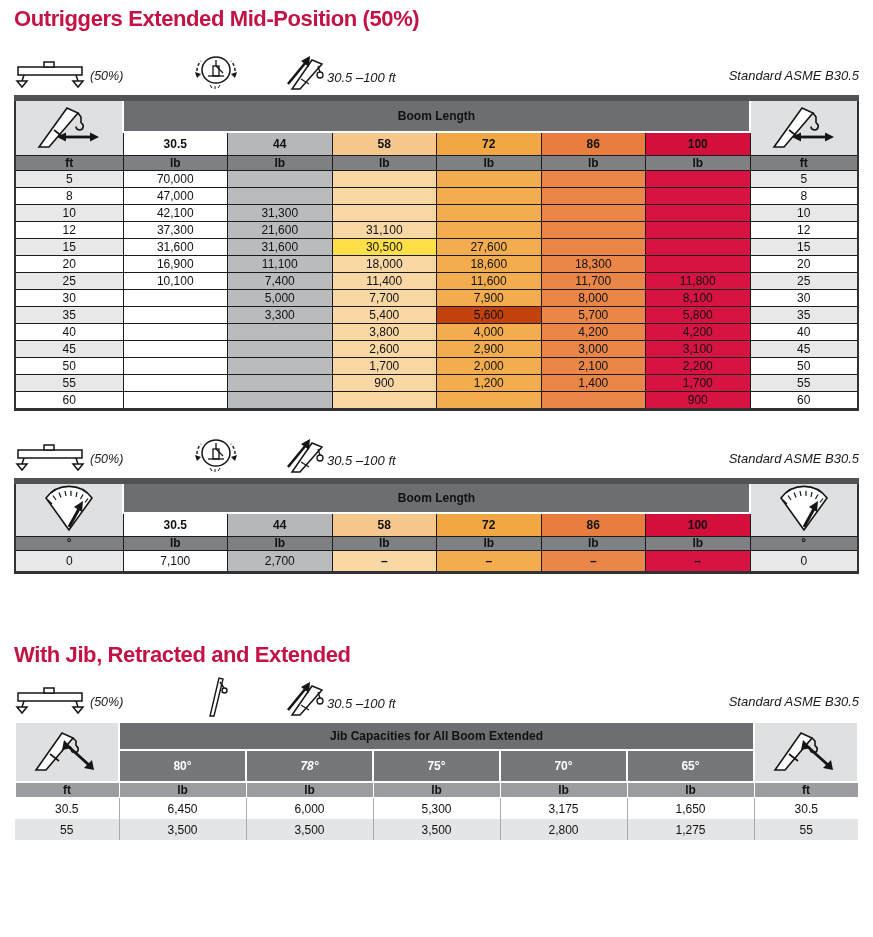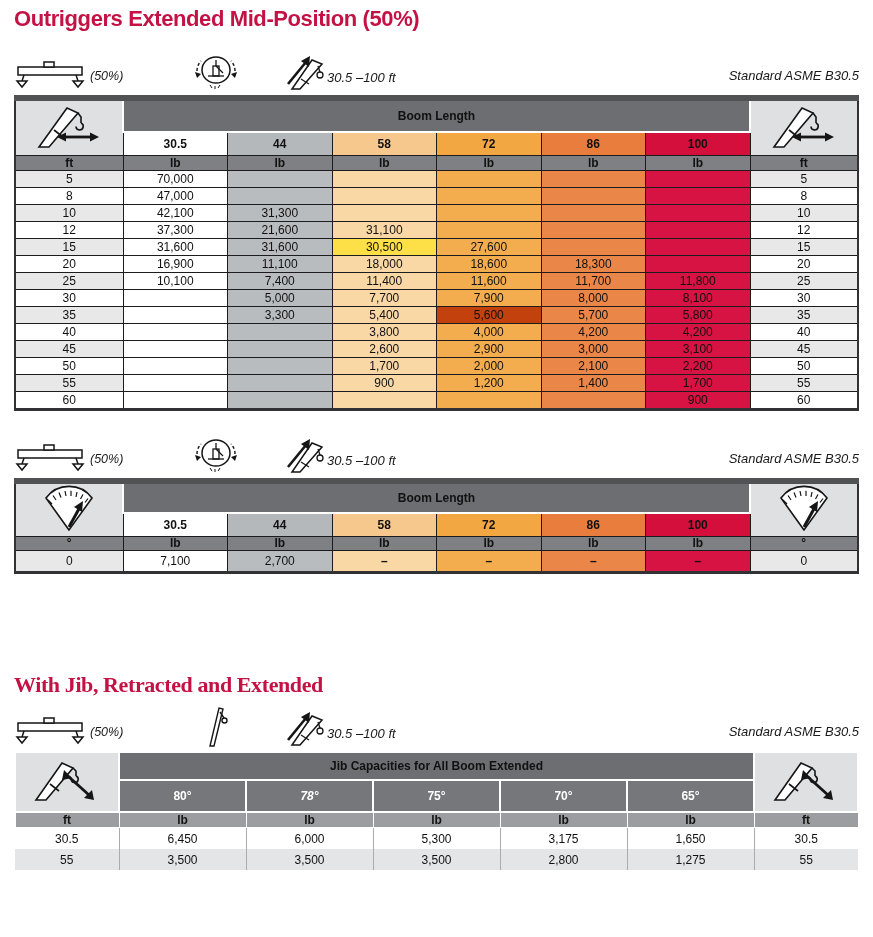--- a/index.html
+++ b/index.html
@@ -1,21 +1,21 @@
 <!DOCTYPE html>
 <html><head>
 <meta charset="utf-8">
 <style>
   html,body{margin:0;padding:0;background:#fff;}
   body{width:873px;height:937px;overflow:hidden;font-family:"Liberation Sans",sans-serif;color:#111;}
   .page{width:873px;height:937px;padding:0 14px;box-sizing:border-box;position:relative;}
   .title{font-weight:700;font-size:22px;letter-spacing:-0.4px;color:#c41245;line-height:26px;margin:0;}
   .s1 .title{padding-top:6px;}
   .s2 .title{padding-top:72px;}
-  .s3 .title{padding-top:98px;font-family:Liberation Serif, serif;}
+  .s3 .title{padding-top:68px;}
   .icons{position:relative;height:38px;}
   .s1 .icons{margin-top:22px;}
   .s2 .icons{margin-top:26px;}
   .s3 .icons{margin-top:12px;}
   .icons .ic{position:absolute;display:block;}
   .i-outr{left:0;top:3px;}
   .i-mid{left:178px;top:0;}
   .i-mid.jibpos{left:188px;top:-8px;}
   .i-boom{left:268px;top:0;}
   .lbl{position:absolute;font-size:12.5px;color:#1a1a1a;white-space:nowrap;font-style:italic;}

